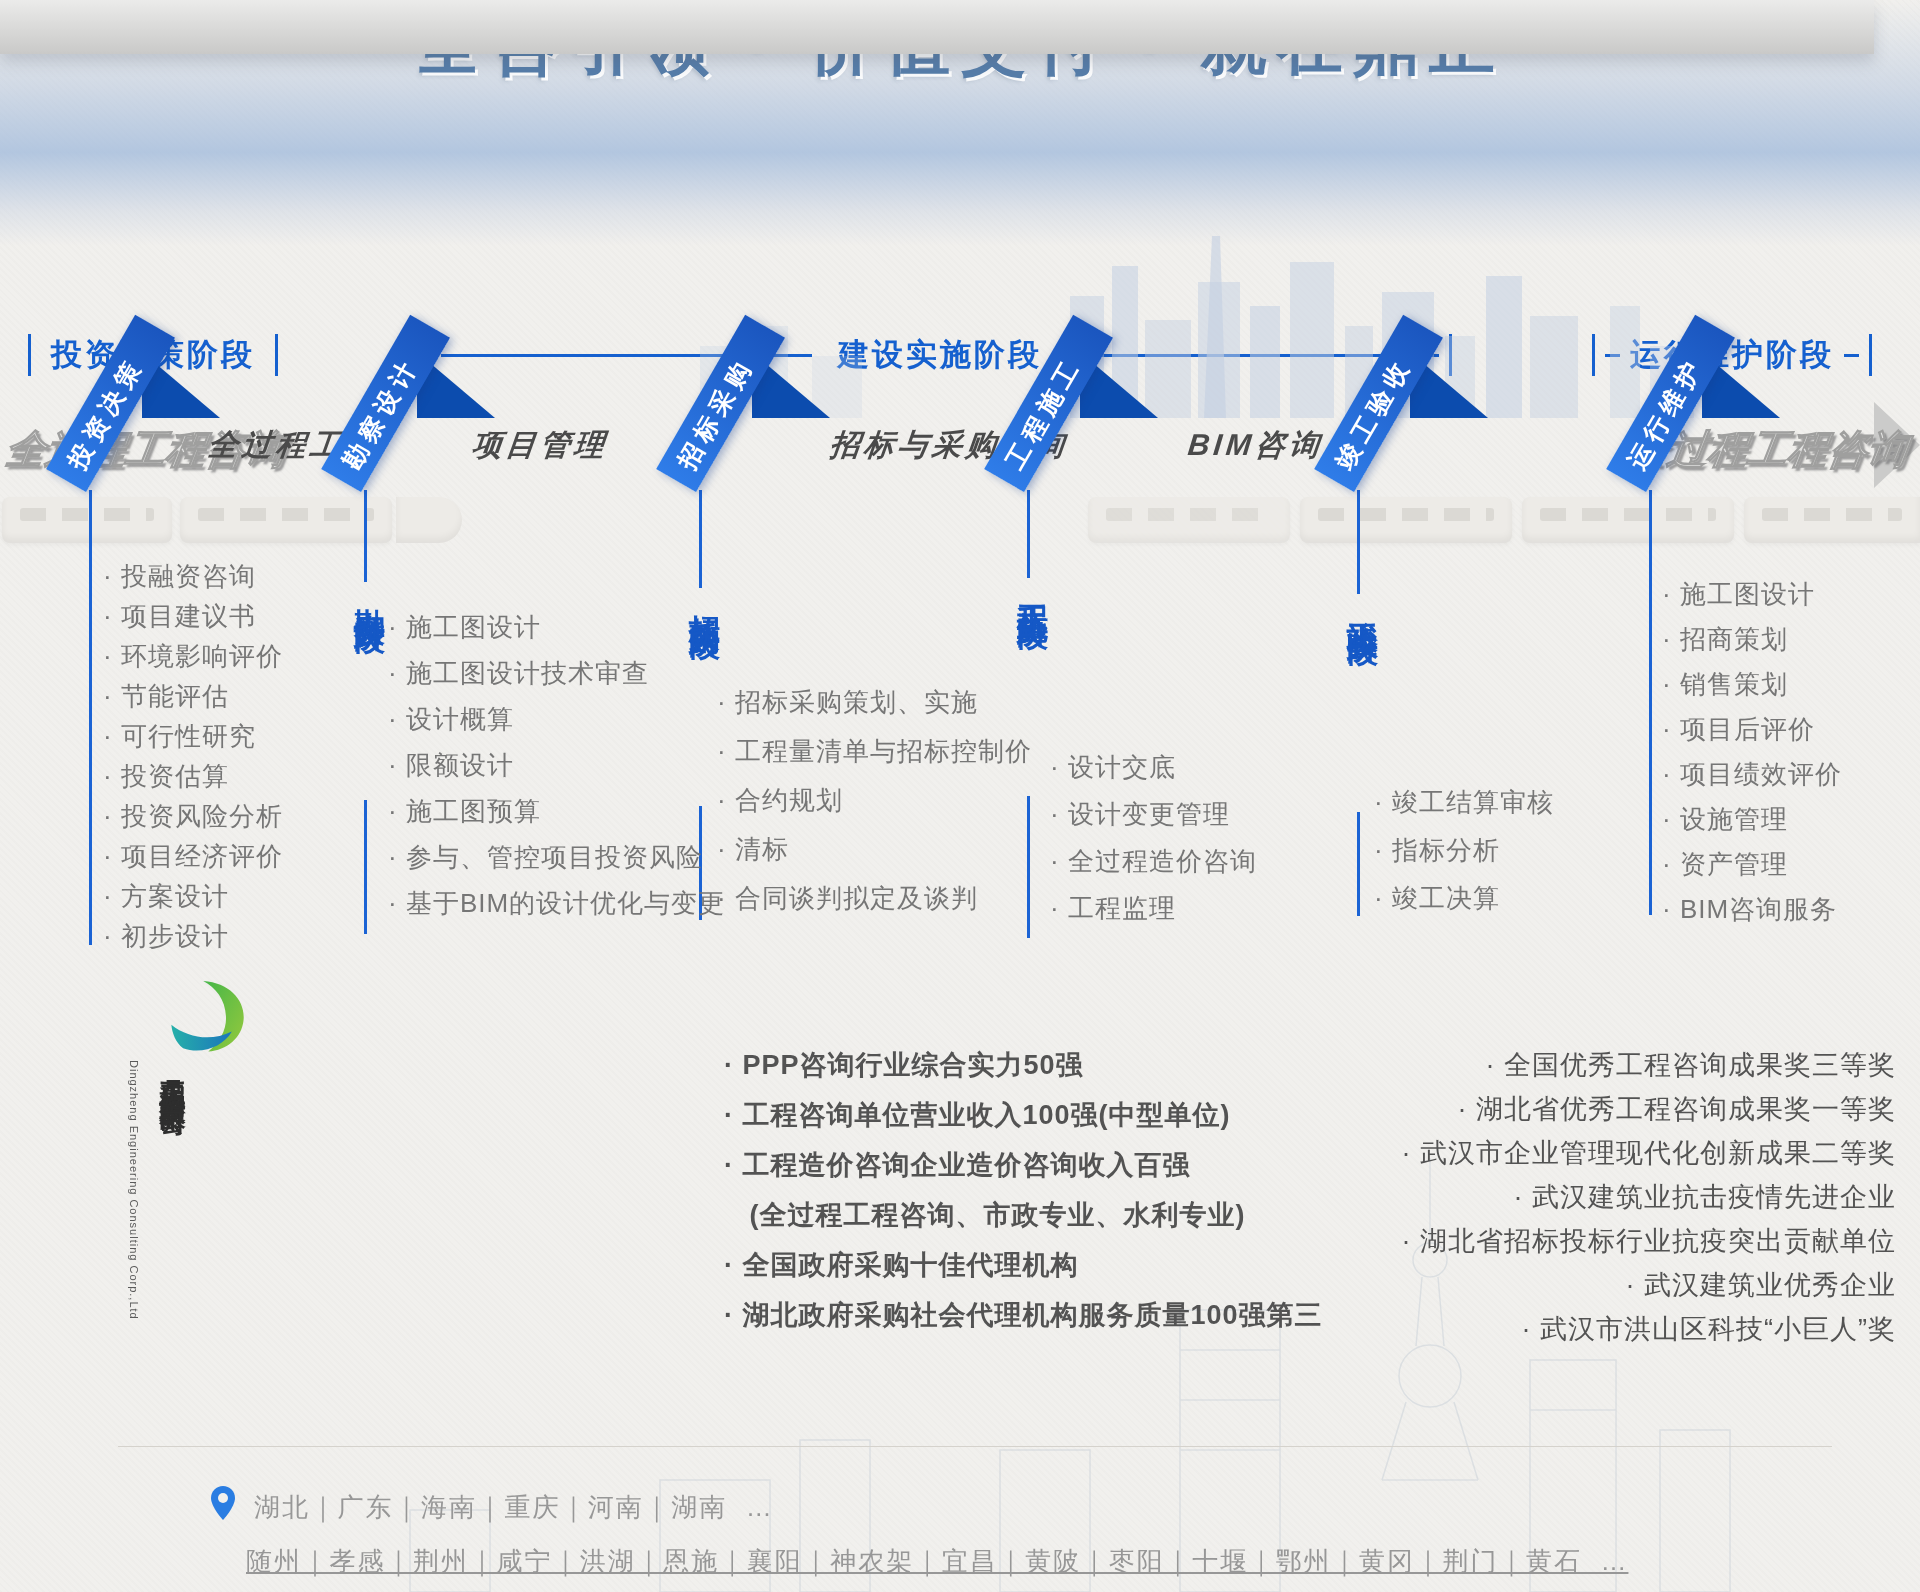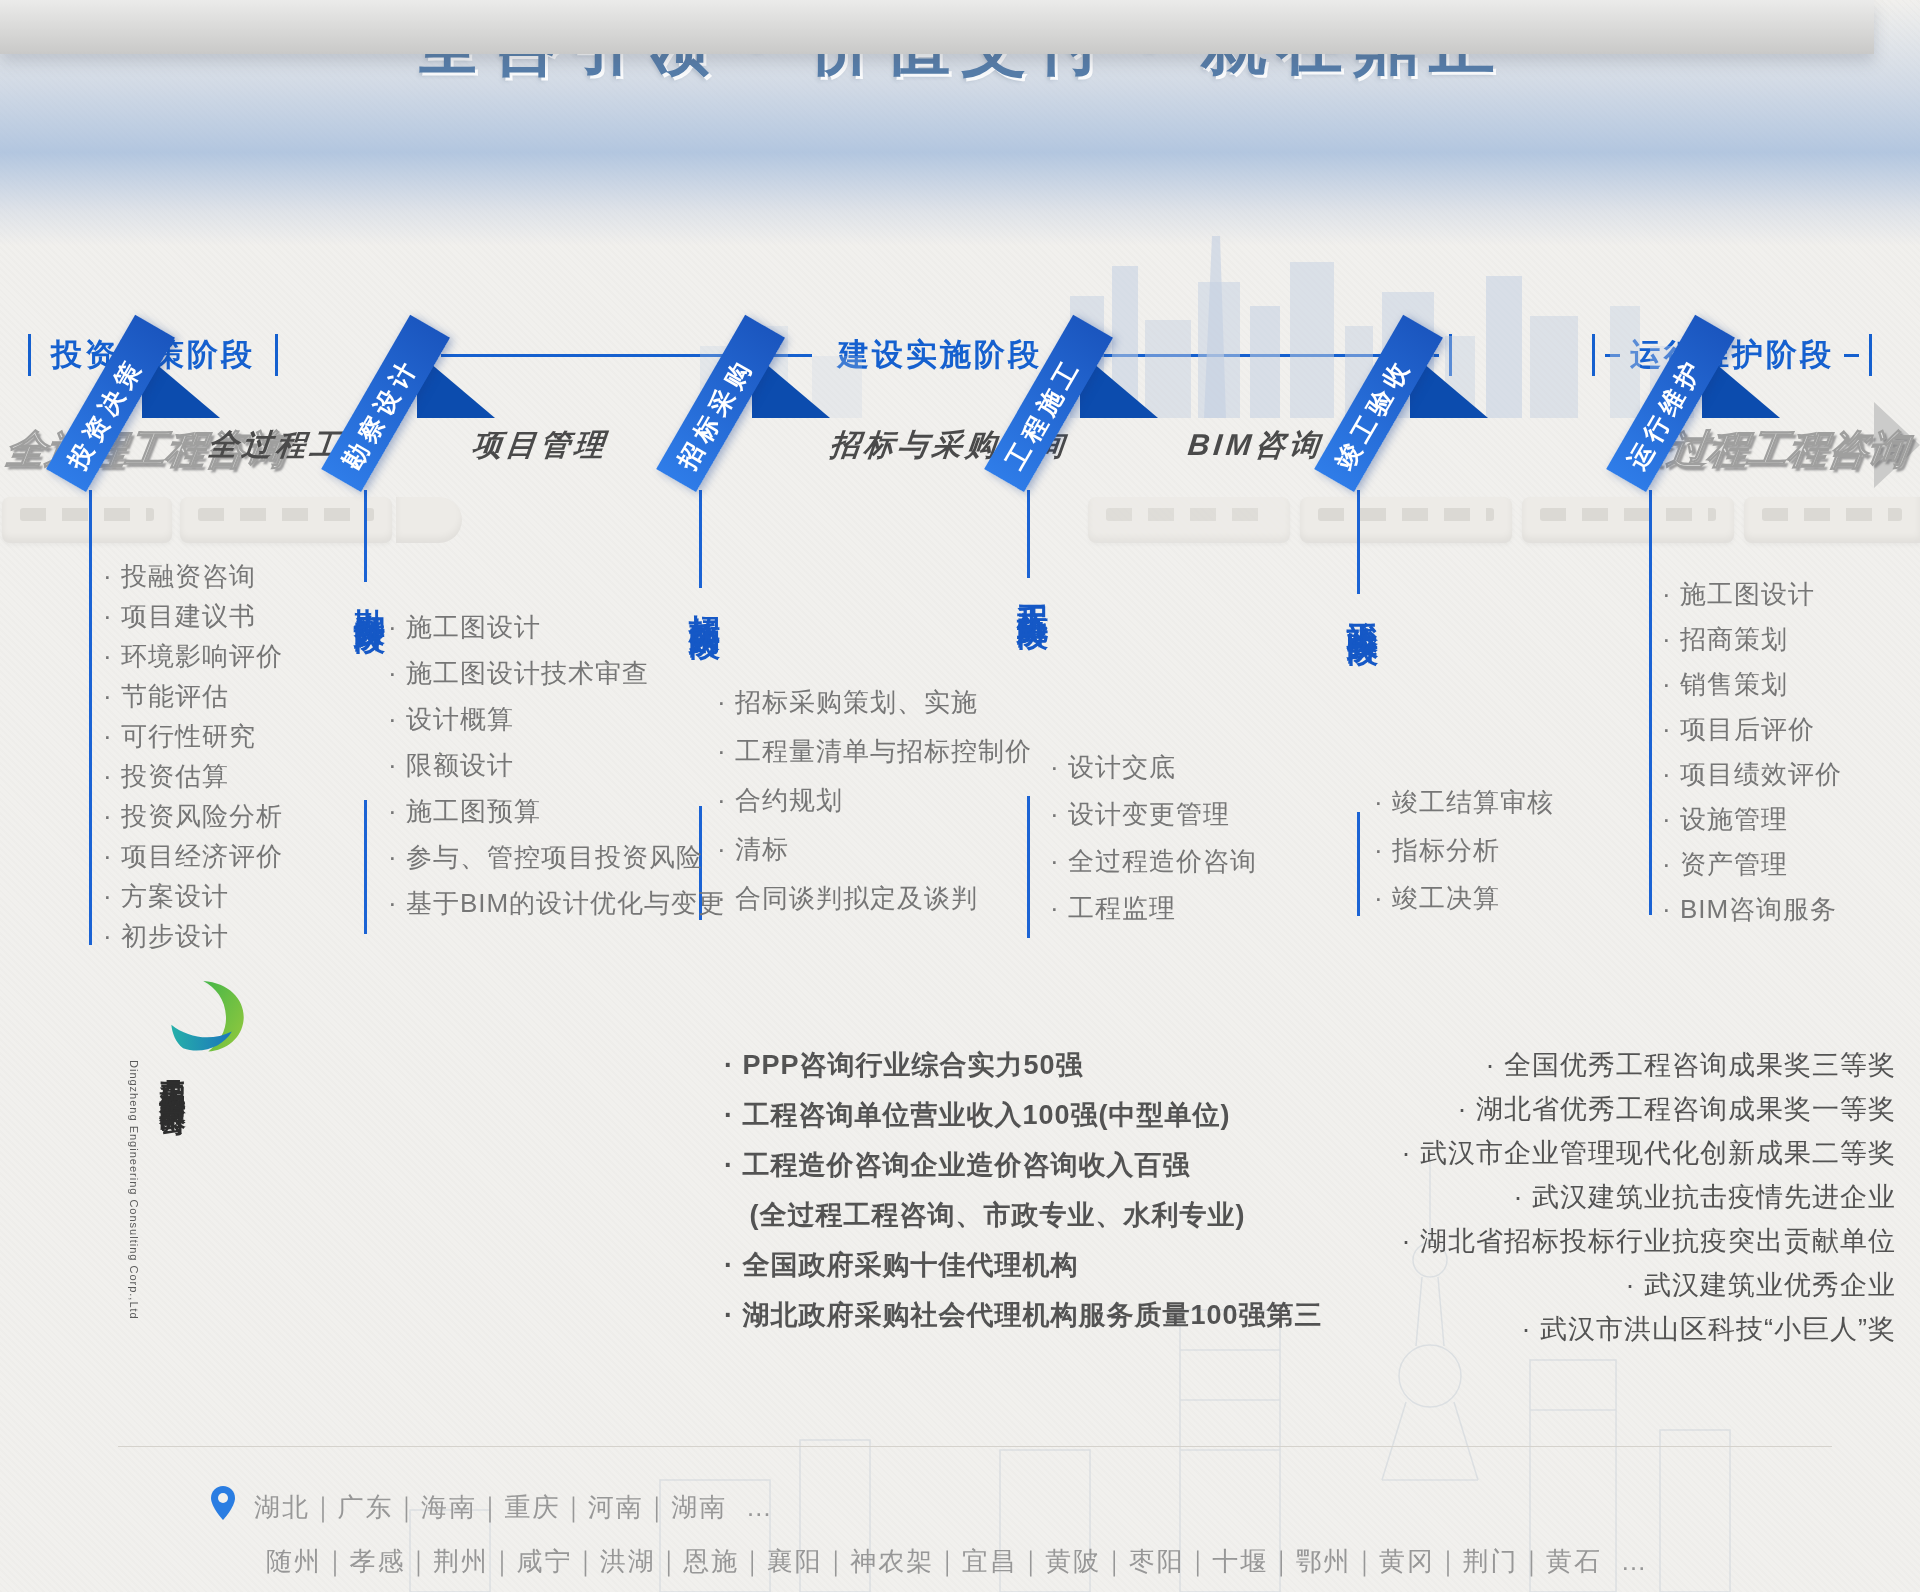--- a/index.html
+++ b/index.html
@@ -295,15 +295,15 @@
       <div class="cred-row">· 武汉市洪山区科技“小巨人”奖</div>
     </div>
 
   <div class="abs divider" style="left:118px;top:1446px;width:1714px;"></div>
 
   <svg class="abs" style="left:210px;top:1486px;" width="26" height="34" viewBox="0 0 24 34">
     <path d="M12,0 C5.4,0 0,5.4 0,12 c0,9 12,22 12,22 s12,-13 12,-22 C24,5.4 18.6,0 12,0 z" fill="#2a7de2"></path>
     <circle cx="12" cy="12" r="5" fill="#f1f0ed"></circle>
   </svg>
   <div class="abs loc-row" style="left:254px;top:1490px;">湖北｜广东｜海南｜重庆｜河南｜湖南  …</div>
-  <div class="abs loc-row" style="left:266px;top:1544px;">随州｜孝感｜荆州｜咸宁｜洪湖｜恩施｜襄阳｜神农架｜宜昌｜黄陂｜枣阳｜十堰｜鄂州｜黄冈｜荆门｜黄石  …</div>
+  <div class="abs loc-row" style="left:246px;top:1544px;text-decoration:underline;">随州｜孝感｜荆州｜咸宁｜洪湖｜恩施｜襄阳｜神农架｜宜昌｜黄陂｜枣阳｜十堰｜鄂州｜黄冈｜荆门｜黄石  …</div>
 
 </div>
 
 </body></html>

